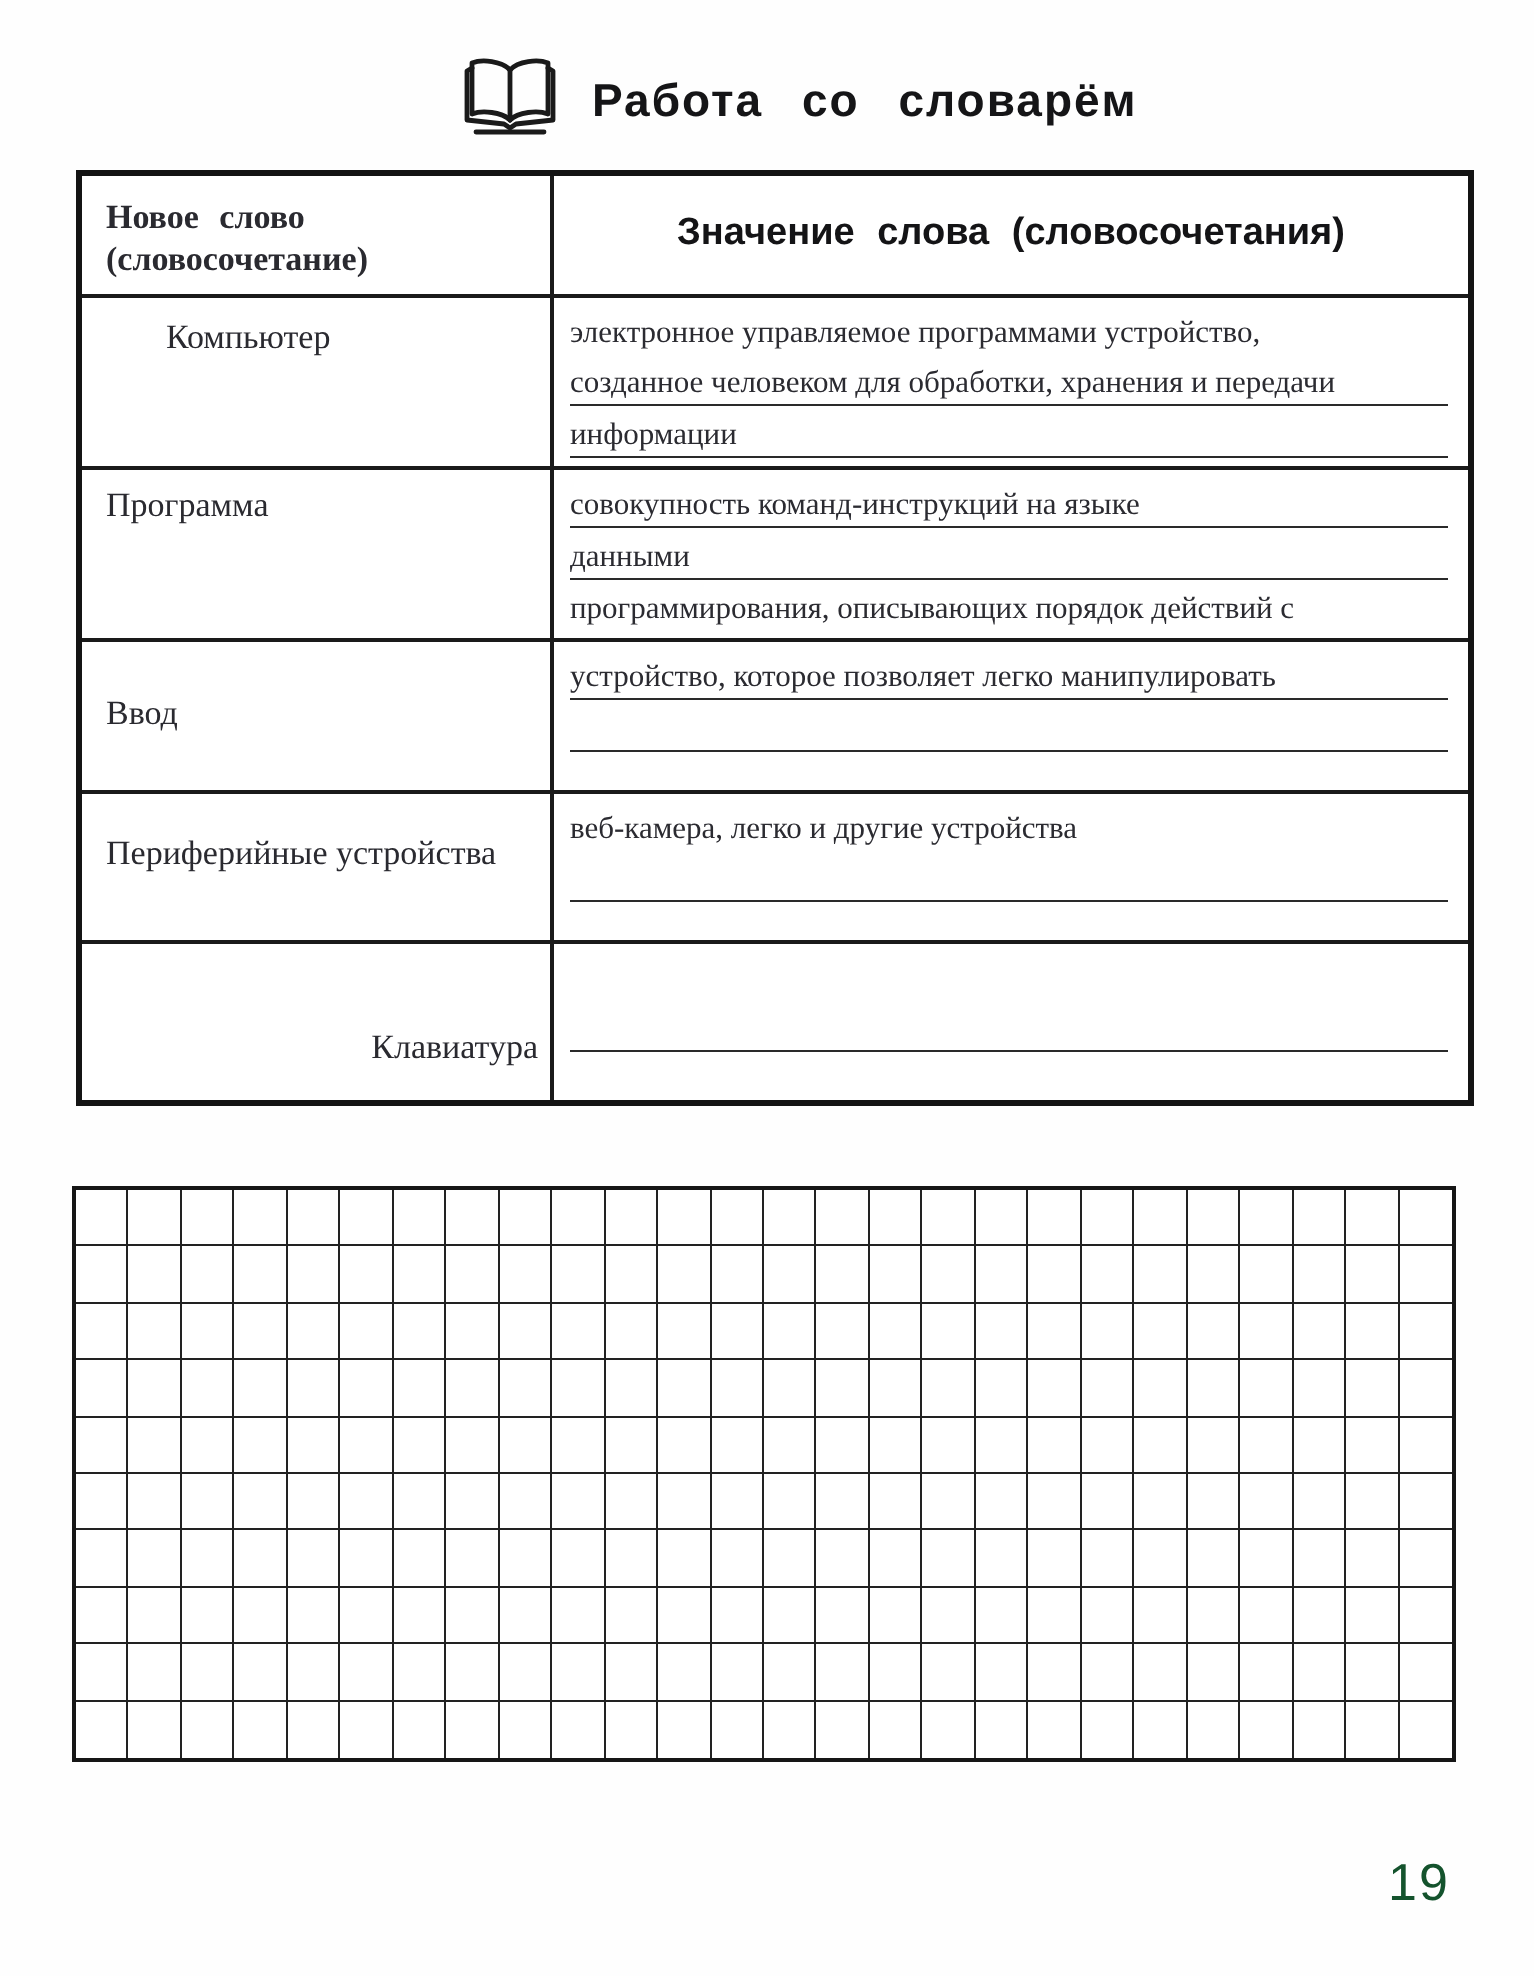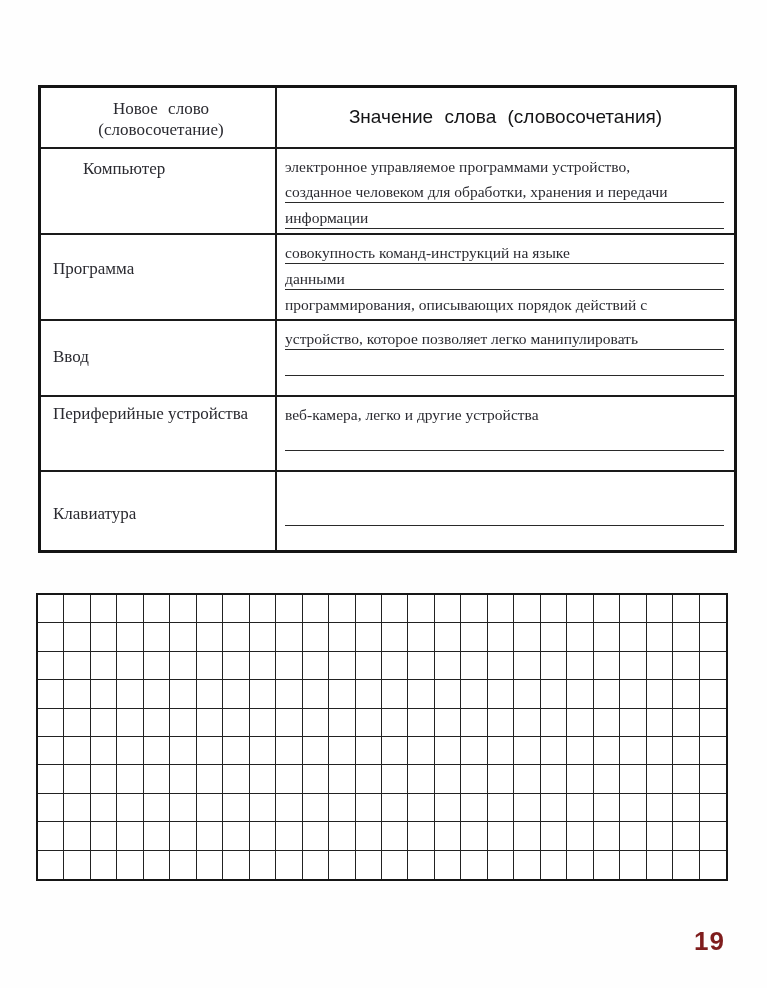--- a/index.html
+++ b/index.html
@@ -32,22 +32,22 @@
     background:#fff;
   }
   .vt-row{
     display:grid;grid-template-columns:236px 1fr;
     border-top:2px solid #1a1a1a;
     box-sizing:border-box;
   }
   .vt-row:first-child{border-top:none;}
   .vt-head .vt-cell{
     display:flex;align-items:center;justify-content:center;
-    text-align:center;
-    font-weight:normal;font-size:19px;line-height:1.25;
+    text-align:left;
+    font-weight:bold;font-size:19px;line-height:1.25;
     word-spacing:6px;
     min-height:58px;
     padding:4px 10px;
     color:#141416;
   }
   .vt-cell{box-sizing:border-box;}
   .vt-cell.term{
     border-right:2px solid #1a1a1a;
     font-family:"Liberation Serif",serif;
     font-size:17px;
@@ -81,68 +81,82 @@
   .sq-cell{
     border-right:1.4px solid #222;
     border-bottom:1.4px solid #222;
     box-sizing:border-box;
   }
   .sq-cell.last-col{border-right:none;}
   .sq-cell.last-row{border-bottom:none;}
   
   .page-number{
     position:absolute;left:694px;top:926px;
-    font-size:26px;font-weight:bold;color:#7f1d1d;
+    font-size:26px;font-weight:normal;color:#14532d;
     letter-spacing:1px;
   }
 </style>
 </head>
 <body>
 
 <div class="page">
 
+  <div class="page-header">
+    <span>
+      <svg class="book-icon" viewBox="0 0 50 44" aria-hidden="true">
+        <g fill="none" stroke="#1a1a1a" stroke-width="2.4" stroke-linejoin="round" stroke-linecap="round">
+          <path d="M25 9 C21 4.5, 11 3.5, 6 5.5 L6 31 C11 29, 21 30, 25 34"></path>
+          <path d="M25 9 C29 4.5, 39 3.5, 44 5.5 L44 31 C39 29, 29 30, 25 34"></path>
+          <path d="M25 9 L25 34"></path>
+          <path d="M6 8 L3.5 9.5 L3.5 34 L22 36 L25 38 L28 36 L46.5 34 L46.5 9.5 L44 8"></path>
+          <path d="M8 40 L42 40"></path>
+        </g>
+      </svg>
+    </span>
+    <span class="page-title">Работа со словарём</span>
+  </div>
 
   <div class="vocab-table">
     <div class="vt-row vt-head">
       <div class="vt-cell term">Новое слово (словосочетание)</div>
       <div class="vt-cell">Значение слова (словосочетания)</div>
     </div>
 
     <div class="vt-row" style="min-height: 78px;">
         <div class="vt-cell term" style="padding-top: 10px; padding-left: 42px;">Компьютер</div>
         <div class="vt-cell defs">
           <div class="def-line">электронное управляемое программами устройство,</div>
           <div class="def-line ruled">созданное человеком для обработки, хранения и передачи</div>
           <div class="def-line ruled">информации</div>
         </div>
       </div>
       <div class="vt-row" style="min-height: 77px;">
-        <div class="vt-cell term" style="padding-top: 24px;">Программа</div>
+        <div class="vt-cell term" style="padding-top: 8px;">Программа</div>
         <div class="vt-cell defs">
           <div class="def-line ruled">совокупность команд-инструкций на языке</div>
           <div class="def-line ruled">данными</div>
           <div class="def-line">программирования, описывающих порядок действий с</div>
         </div>
       </div>
       <div class="vt-row" style="min-height: 76px;">
         <div class="vt-cell term" style="padding-top: 26px;">Ввод</div>
         <div class="vt-cell defs">
           <div class="def-line ruled">устройство, которое позволяет легко манипулировать</div>
           <div class="def-line ruled"></div>
         </div>
       </div>
       <div class="vt-row" style="min-height: 75px;">
-        <div class="vt-cell term" style="padding-top: 7px;">Периферийные устройства</div>
+        <div class="vt-cell term" style="padding-top: 20px;">Периферийные устройства</div>
         <div class="vt-cell defs">
           <div class="def-line">веб-камера, легко и другие устройства</div>
           <div class="def-line ruled"></div>
         </div>
       </div>
       <div class="vt-row" style="min-height: 80px;">
-        <div class="vt-cell term" style="padding-top: 32px;">Клавиатура</div>
+        <div class="vt-cell term" style="padding-top: 42px; text-align: right;">Клавиатура</div>
         <div class="vt-cell defs">
           <div class="def-line"></div>
           <div class="def-line ruled"></div>
         </div>
       </div>
   </div>
 
   <div class="squares" id="squares" style="grid-template-columns: repeat(26, 1fr); grid-template-rows: repeat(10, 1fr);">
       <div class="sq-cell"></div>
       <div class="sq-cell"></div>

